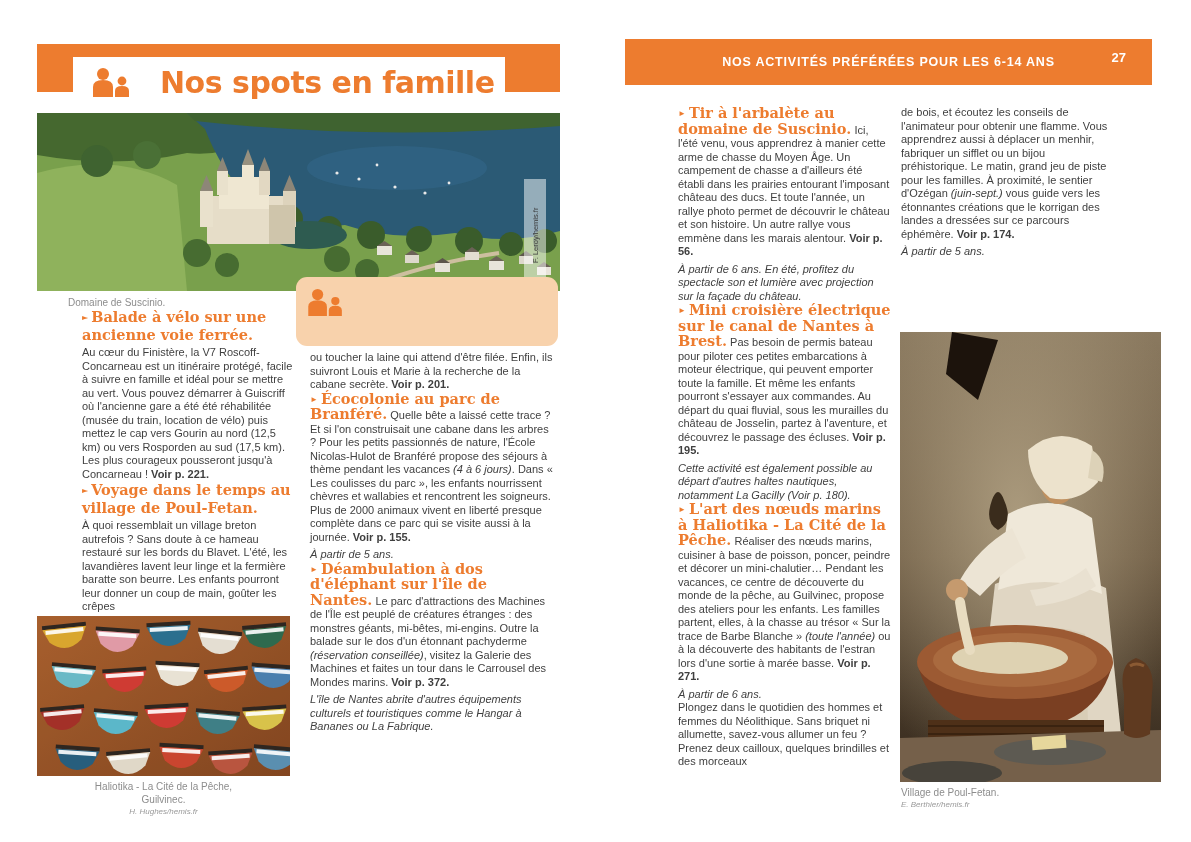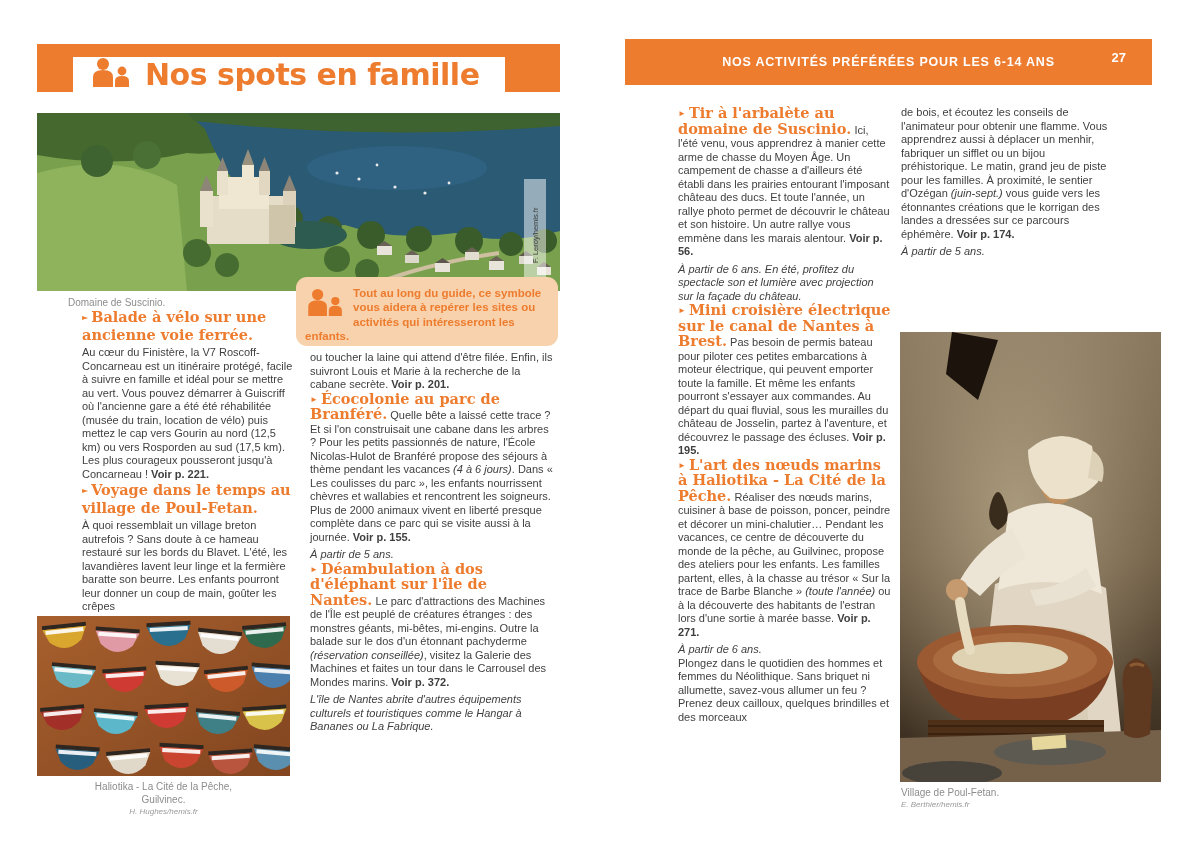--- a/index.html
+++ b/index.html
@@ -3,21 +3,21 @@
 <meta charset="utf-8">
 <style>
   html,body{margin:0;padding:0;background:#ffffff;}
   #canvas{position:relative;width:1191px;height:842px;background:#ffffff;overflow:hidden;
           font-family:"Liberation Sans",sans-serif;color:#3f3f3f;}
   .abs{position:absolute;}
 
   
   .banner{left:37px;top:44px;width:523px;height:48px;background:var(--orange);}
   .banner-inner{position:absolute;left:36px;top:13px;width:432px;height:50px;background:#ffffff;
-                display:flex;padding-left:18px;gap:12px;box-sizing:border-box;}
+                display:flex;align-items:center;padding-left:18px;gap:27px;box-sizing:border-box;}
   .banner-title{font-family:"DejaVu Sans",sans-serif;font-weight:800;font-size:30px;
                 color:var(--orange);letter-spacing:-0.5px;white-space:nowrap;}
   .pageheader{left:625px;top:39px;width:527px;height:46px;background:var(--orange);
               display:flex;align-items:center;justify-content:center;}
   .ph-title{color:#fff;font-weight:bold;font-size:12.5px;letter-spacing:0.8px;}
   .ph-num{position:absolute;right:26px;top:0;height:37px;display:flex;align-items:center;
           color:#fff;font-weight:bold;font-size:13px;}
 
   
   .photo{overflow:hidden;}
@@ -166,21 +166,20 @@
 
     <div class="abs cap hero-cap">Domaine de Suscinio.</div>
 
     <div class="abs callout">
       <svg class="callout-icon" viewBox="0 0 42 30">
         <circle cx="12" cy="7" r="6" fill="#ED7C2F"></circle>
         <path d="M2,30 L2,20 Q2,13 12,13 Q22,13 22,20 L22,30 Z" fill="#ED7C2F"></path>
         <circle cx="31" cy="14" r="4.4" fill="#ED7C2F"></circle>
         <path d="M24,30 L24,24 Q24,19 31,19 Q38,19 38,24 L38,30 Z" fill="#ED7C2F"></path>
       </svg>
-      <p class="callout-text">Tout au long du guide, ce symbole vous aidera à repérer les sites ou activités qui intéresseront les enfants.</p>
     </div>
 
     <div class="abs col col1">
       <div>
         <p class="hblock"><span class="marker">►</span><span>Balade à vélo sur une ancienne voie ferrée.</span></p>
         <p class="body"><span class="seg-n">Au cœur du Finistère, la V7 Roscoff-Concarneau est un itinéraire protégé, facile à suivre en famille et idéal pour se mettre au vert. Vous pouvez démarrer à Guiscriff où l'ancienne gare a été été réhabilitée (musée du train, location de vélo) puis mettez le cap vers Gourin au nord (12,5 km) ou vers Rosporden au sud (17,5 km). Les plus courageux pousseront jusqu'à Concarneau ! </span><span class="seg-b">Voir p. 221.</span></p>
       </div>
       <div class="sect">
         <p class="hblock"><span class="marker">►</span><span>Voyage dans le temps au village de Poul-Fetan.</span></p>
         <p class="body"><span class="seg-n">À quoi ressemblait un village breton autrefois ? Sans doute à ce hameau restauré sur les bords du Blavet. L'été, les lavandières lavent leur linge et la fermière baratte son beurre. Les enfants pourront leur donner un coup de main, goûter les crêpes</span></p>
@@ -252,20 +251,21 @@
       <span class="ph-num">27</span>
     </div>
 
     <div class="abs col colA">
       <div>
         <p class="body"><span class="marker">►</span><span class="hinline">Tir à l'arbalète au domaine de Suscinio.</span><span><span class="seg-n"> Ici, l'été venu, vous apprendrez à manier cette arme de chasse du Moyen Âge. Un campement de chasse a d'ailleurs été établi dans les prairies entourant l'imposant château des ducs. Et toute l'année, un rallye photo permet de découvrir le château et son histoire. Un autre rallye vous emmène dans les marais alentour. </span><span class="seg-b">Voir p. 56.</span></span></p>
         <p class="note">À partir de 6 ans. En été, profitez du spectacle son et lumière avec projection sur la façade du château.</p>
       </div>
       <div class="sect">
         <p class="body"><span class="marker">►</span><span class="hinline">Mini croisière électrique sur le canal de Nantes à Brest.</span><span><span class="seg-n"> Pas besoin de permis bateau pour piloter ces petites embarcations à moteur électrique, qui peuvent emporter toute la famille. Et même les enfants pourront s'essayer aux commandes. Au départ du quai fluvial, sous les murailles du château de Josselin, partez à l'aventure, et découvrez le passage des écluses. </span><span class="seg-b">Voir p. 195.</span></span></p>
+        <p class="note">Cette activité est également possible au départ d'autres haltes nautiques, notamment La Gacilly (Voir p. 180).</p>
       </div>
       <div class="sect">
         <p class="body"><span class="marker">►</span><span class="hinline">L'art des nœuds marins à Haliotika - La Cité de la Pêche.</span><span><span class="seg-n"> Réaliser des nœuds marins, cuisiner à base de poisson, poncer, peindre et décorer un mini-chalutier… Pendant les vacances, ce centre de découverte du monde de la pêche, au Guilvinec, propose des ateliers pour les enfants. Les familles partent, elles, à la chasse au trésor « Sur la trace de Barbe Blanche » </span><span class="seg-i">(toute l'année)</span><span class="seg-n"> ou à la découverte des habitants de l'estran lors d'une sortie à marée basse. </span><span class="seg-b">Voir p. 271.</span></span></p>
         <p class="note">À partir de 6 ans.</p>
       </div>
       <div class="sect">
         <p class="body"><span class="seg-n">Plongez dans le quotidien des hommes et femmes du Néolithique. Sans briquet ni allumette, savez-vous allumer un feu ? Prenez deux cailloux, quelques brindilles et des morceaux</span></p>
       </div>
     </div>
 

